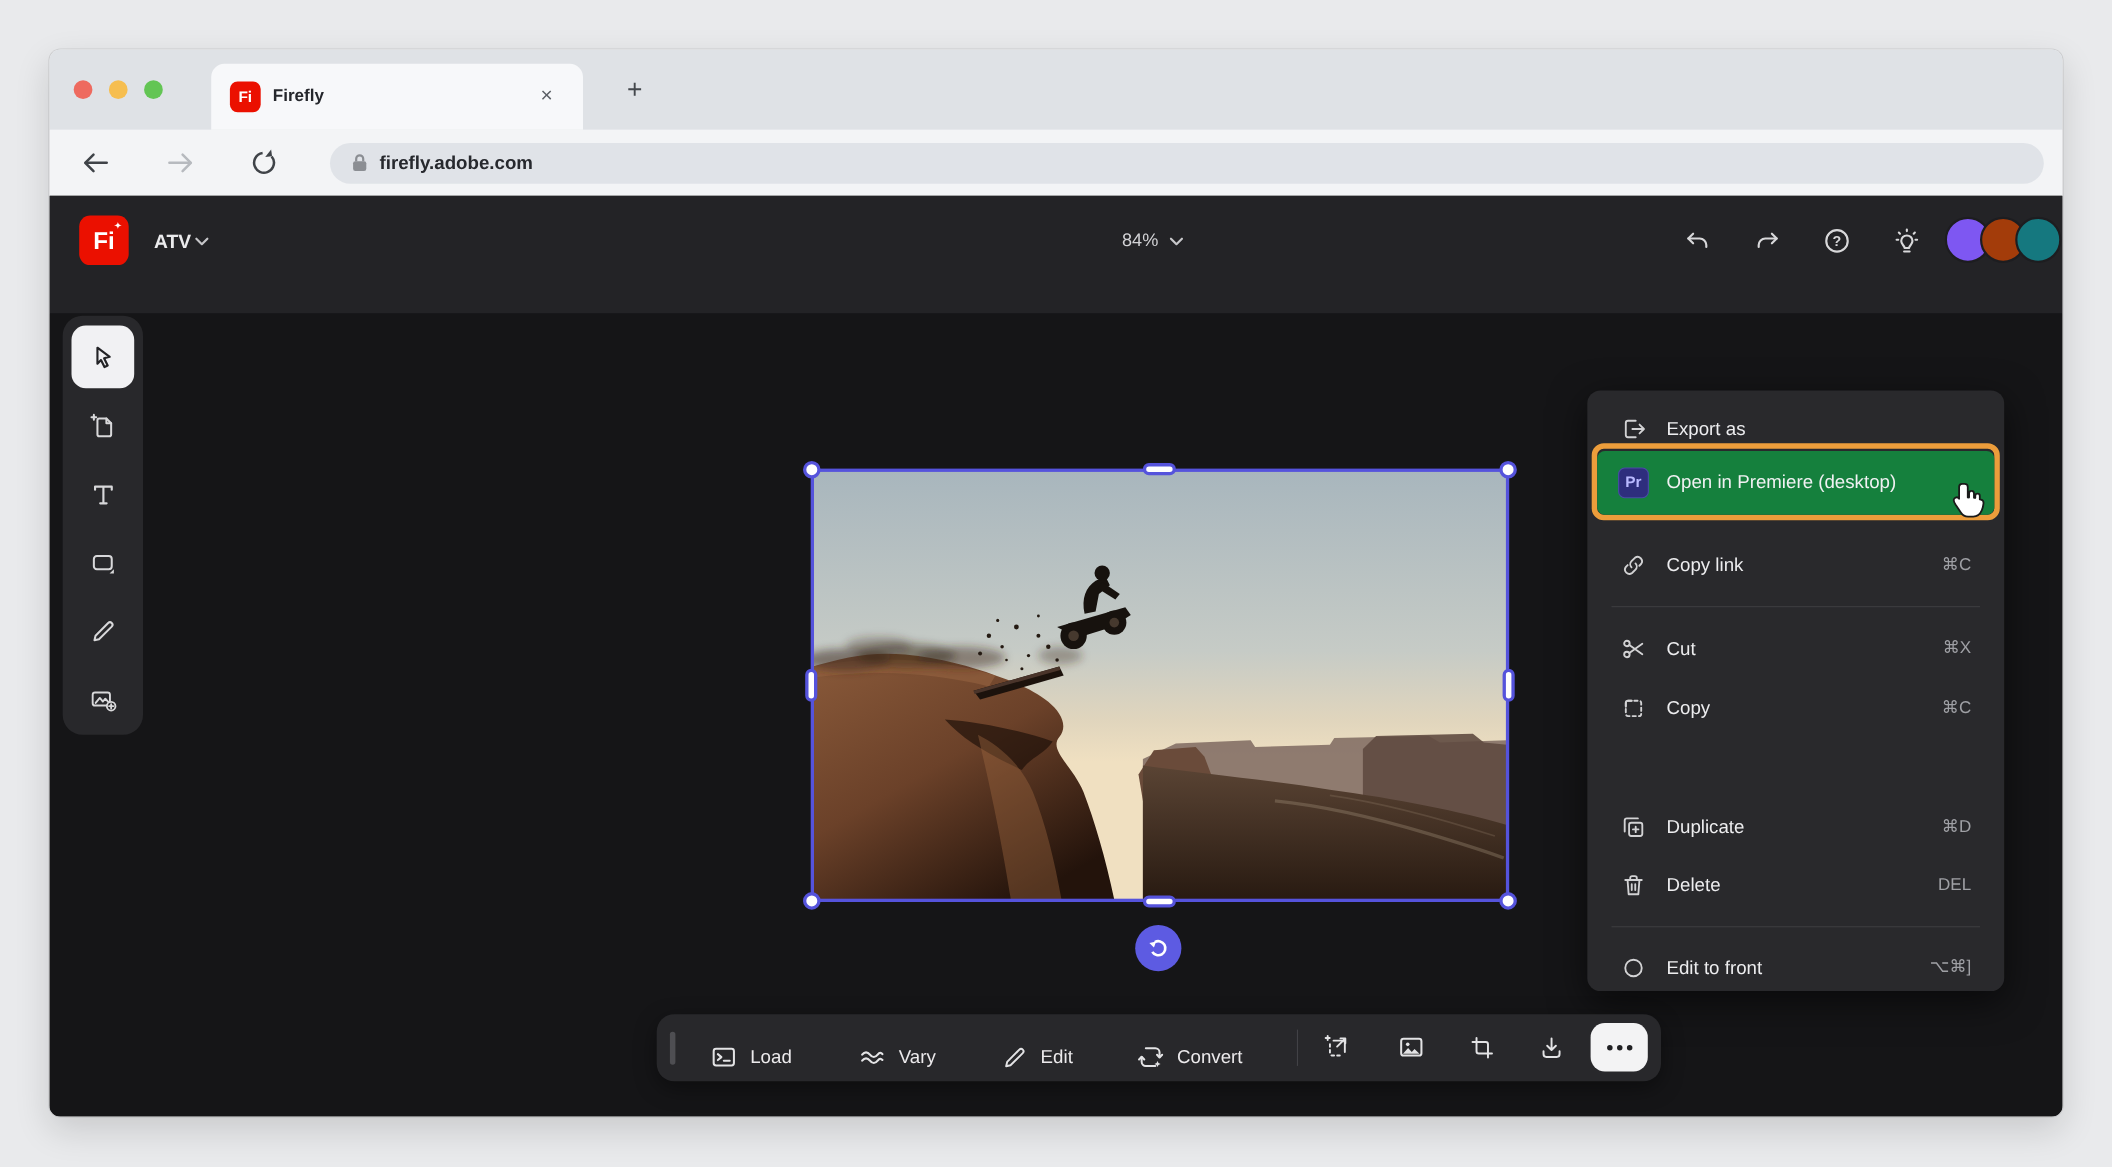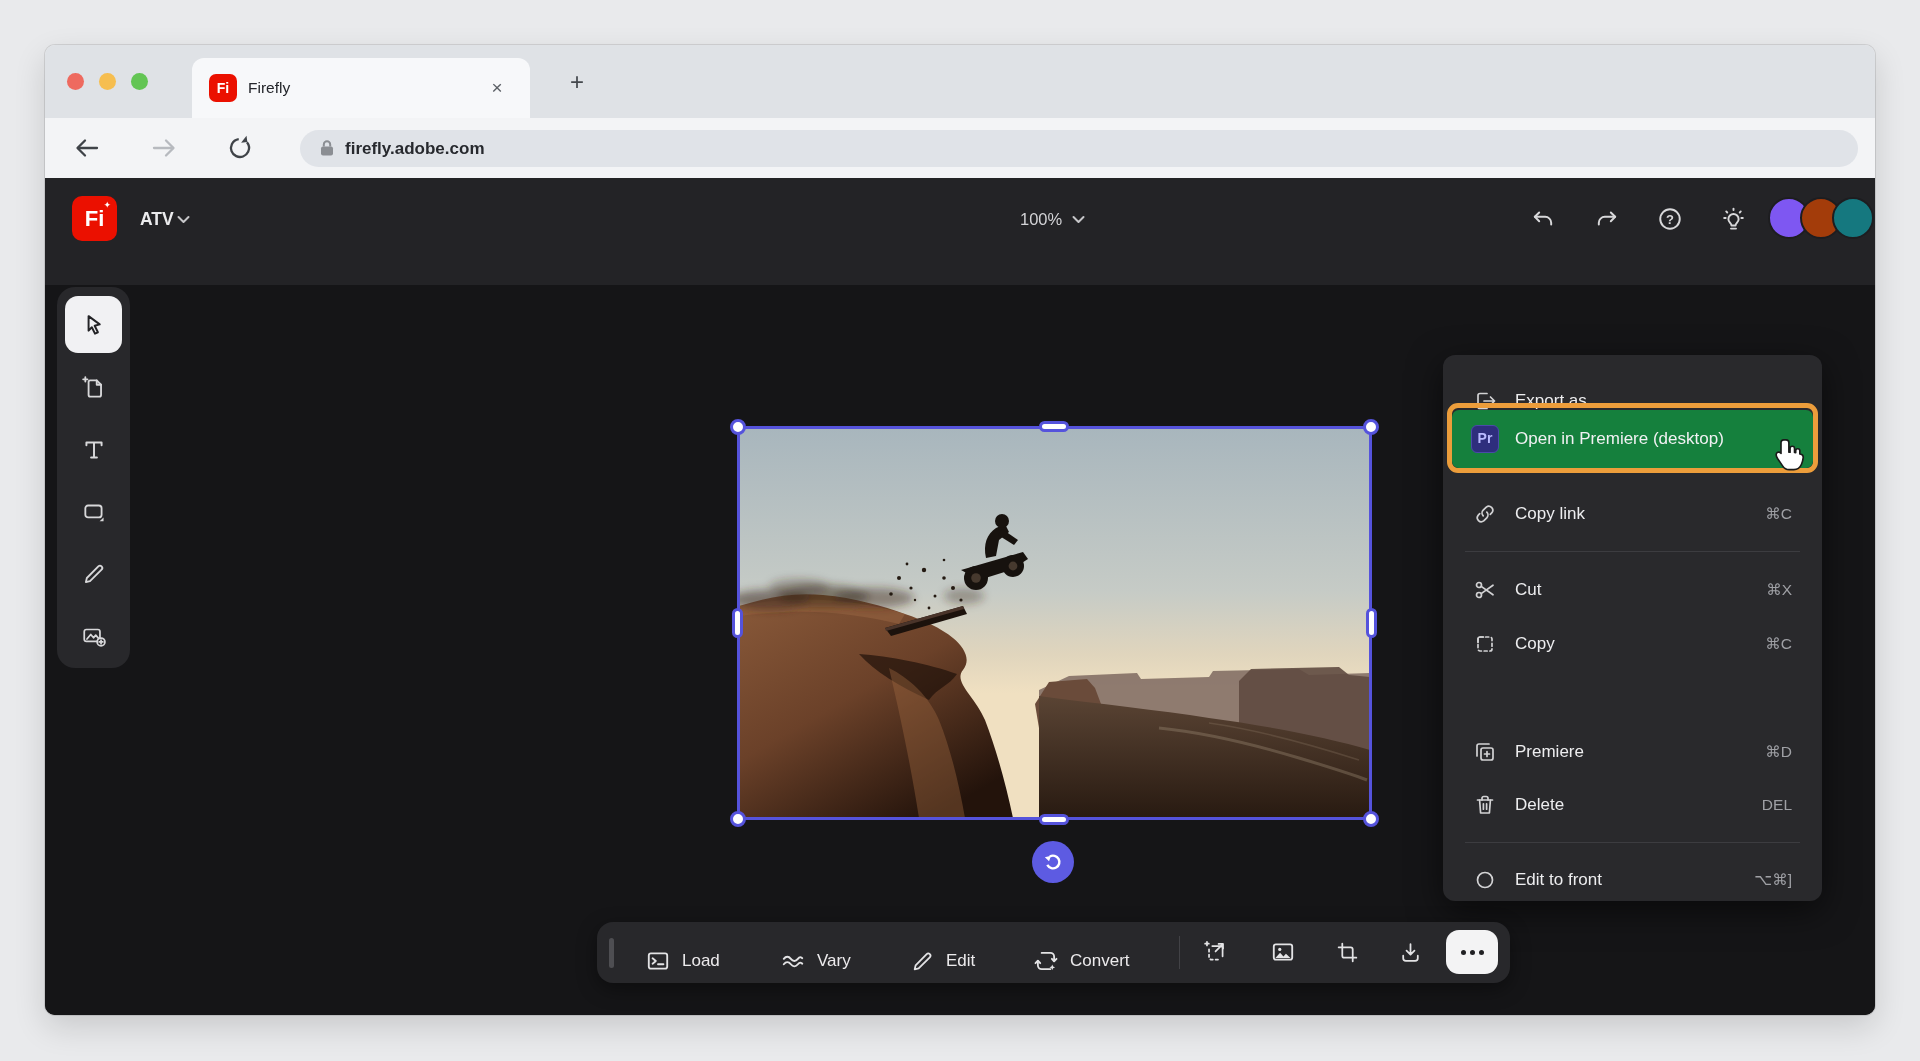--- a/index.html
+++ b/index.html
@@ -9,21 +9,21 @@
   .window{position:absolute;left:45px;top:45px;width:1830px;height:970px;
           border-radius:10px;overflow:hidden;background:#f3f4f6;
           box-shadow:0 0 0 1px rgba(0,0,0,.10),0 12px 32px rgba(0,0,0,.14);}
   .tabstrip{position:absolute;left:0;top:0;right:0;height:73px;background:#dfe2e6;}
   .tl{position:absolute;top:28px;width:17px;height:17px;border-radius:50%;}
   .tl.r{left:22px;background:#ee6a5f}.tl.y{left:54px;background:#f6be50}.tl.g{left:86px;background:#63c554}
   .tab{position:absolute;left:147px;top:13px;width:338px;height:60px;background:#f7f8fa;
        border-radius:12px 12px 0 0;}
   .favicon{position:absolute;left:17px;top:16px;width:28px;height:28px;border-radius:7px;
            background:#eb1000;color:#fff;font-weight:800;font-size:14px;line-height:28px;text-align:center;}
-  .tab-title{position:absolute;left:56px;top:0;line-height:60px;font-size:15.5px;color:#24262b;font-weight:400;}
+  .tab-title{position:absolute;left:56px;top:0;line-height:60px;font-size:15.5px;color:#24262b;font-weight:700;}
   .tab-close{position:absolute;right:20px;top:17px;width:26px;height:26px;color:#5c6066;font-size:19px;
              line-height:26px;text-align:center;border-radius:50%;}
   .newtab{position:absolute;left:519px;top:24px;width:26px;height:26px;color:#44484d;font-size:24px;
           line-height:25px;text-align:center;font-weight:400;}
   .chrome-bar{position:absolute;left:0;top:73px;right:0;height:60px;background:#f3f4f6;}
   .nav-ic{position:absolute;top:15px;width:30px;height:30px;}
   .addr{position:absolute;left:255px;top:11.5px;width:1558px;height:37px;border-radius:19px;background:#e0e3e8;}
   .lock{position:absolute;left:17px;top:8px;}
   .url{position:absolute;left:45px;top:0;line-height:37px;font-size:17px;color:#27292e;font-weight:600;}
   
@@ -138,21 +138,21 @@
           <div class="t">Fi</div>
           <div class="sp">✦</div>
         </div>
         <div class="doc-title">
           <span>ATV</span>
           <svg width="13" height="9" viewBox="0 0 13 9">
               <path d="M1.5 2 6.5 7l5-5" fill="none" stroke="#c6c6c9" stroke-width="2" stroke-linecap="round" stroke-linejoin="round"></path>
             </svg>
         </div>
         <div class="zoom-ctl">
-          <span>100%</span>
+          <span>84%</span>
           <svg width="13" height="9" viewBox="0 0 13 9">
               <path d="M1.5 2 6.5 7l5-5" fill="none" stroke="#c6c6c9" stroke-width="2" stroke-linecap="round" stroke-linejoin="round"></path>
             </svg>
         </div>
         <div class="hic" style="left:1478px">
           <svg viewBox="0 0 22 20" width="24" height="22">
               <g fill="none" stroke="#d8d8da" stroke-width="1.8" stroke-linecap="round" stroke-linejoin="round">
                 <path d="M7.5 4 3.5 8l4 4"></path>
                 <path d="M3.5 8H13a5.5 5.5 0 0 1 5.5 5.5V15"></path>
               </g>
@@ -312,21 +312,21 @@
         </div>
 
         <div class="rotate-btn">
           <svg viewBox="0 0 20 20" width="22" height="22">
             <circle cx="10" cy="10" r="5.8" fill="none" stroke="#fff" stroke-width="2.2" stroke-dasharray="27 10" transform="rotate(-120 10 10)"></circle>
             <path d="M2.6 5.6 8.2 4.4 6.4 9.4Z" fill="#fff"></path>
           </svg>
         </div>
 
         <div class="menu">
-          <div class="mi" style="top:24px">
+          <div class="mi" style="top:13px">
             <span class="ic">
               <svg viewBox="0 0 24 24" width="24" height="24">
                   <g fill="none" stroke="#d2d2d4" stroke-width="1.7" stroke-linecap="round" stroke-linejoin="round">
                     <path d="M14 4.5H7a2 2 0 0 0-2 2v11a2 2 0 0 0 2 2h7"></path>
                     <path d="M11 12h10M17.5 8 21.5 12l-4 4"></path>
                   </g>
                 </svg>
             </span>
             <span class="lb">Export as</span>
           </div>
@@ -383,21 +383,21 @@
           <div class="mi" style="top:375px">
             <span class="ic">
               <svg viewBox="0 0 24 24" width="24" height="24">
                   <g fill="none" stroke="#d2d2d4" stroke-width="1.7" stroke-linecap="round" stroke-linejoin="round">
                     <rect x="8" y="8" width="12" height="12" rx="2"></rect>
                     <path d="M16 4H6a2 2 0 0 0-2 2v10"></path>
                     <path d="M11.5 14h5M14 11.5v5"></path>
                   </g>
                 </svg>
             </span>
-            <span class="lb">Premiere</span>
+            <span class="lb">Duplicate</span>
             <span class="sc">⌘D</span>
           </div>
 
           <div class="mi" style="top:428px">
             <span class="ic">
               <svg viewBox="0 0 24 24" width="24" height="24">
                   <g fill="none" stroke="#d2d2d4" stroke-width="1.7" stroke-linecap="round" stroke-linejoin="round">
                     <path d="M4.5 7h15"></path>
                     <path d="M9 7V5.2A1.7 1.7 0 0 1 10.7 3.5h2.6A1.7 1.7 0 0 1 15 5.2V7"></path>
                     <path d="M6.6 7l1 13h8.8l1-13"></path>

